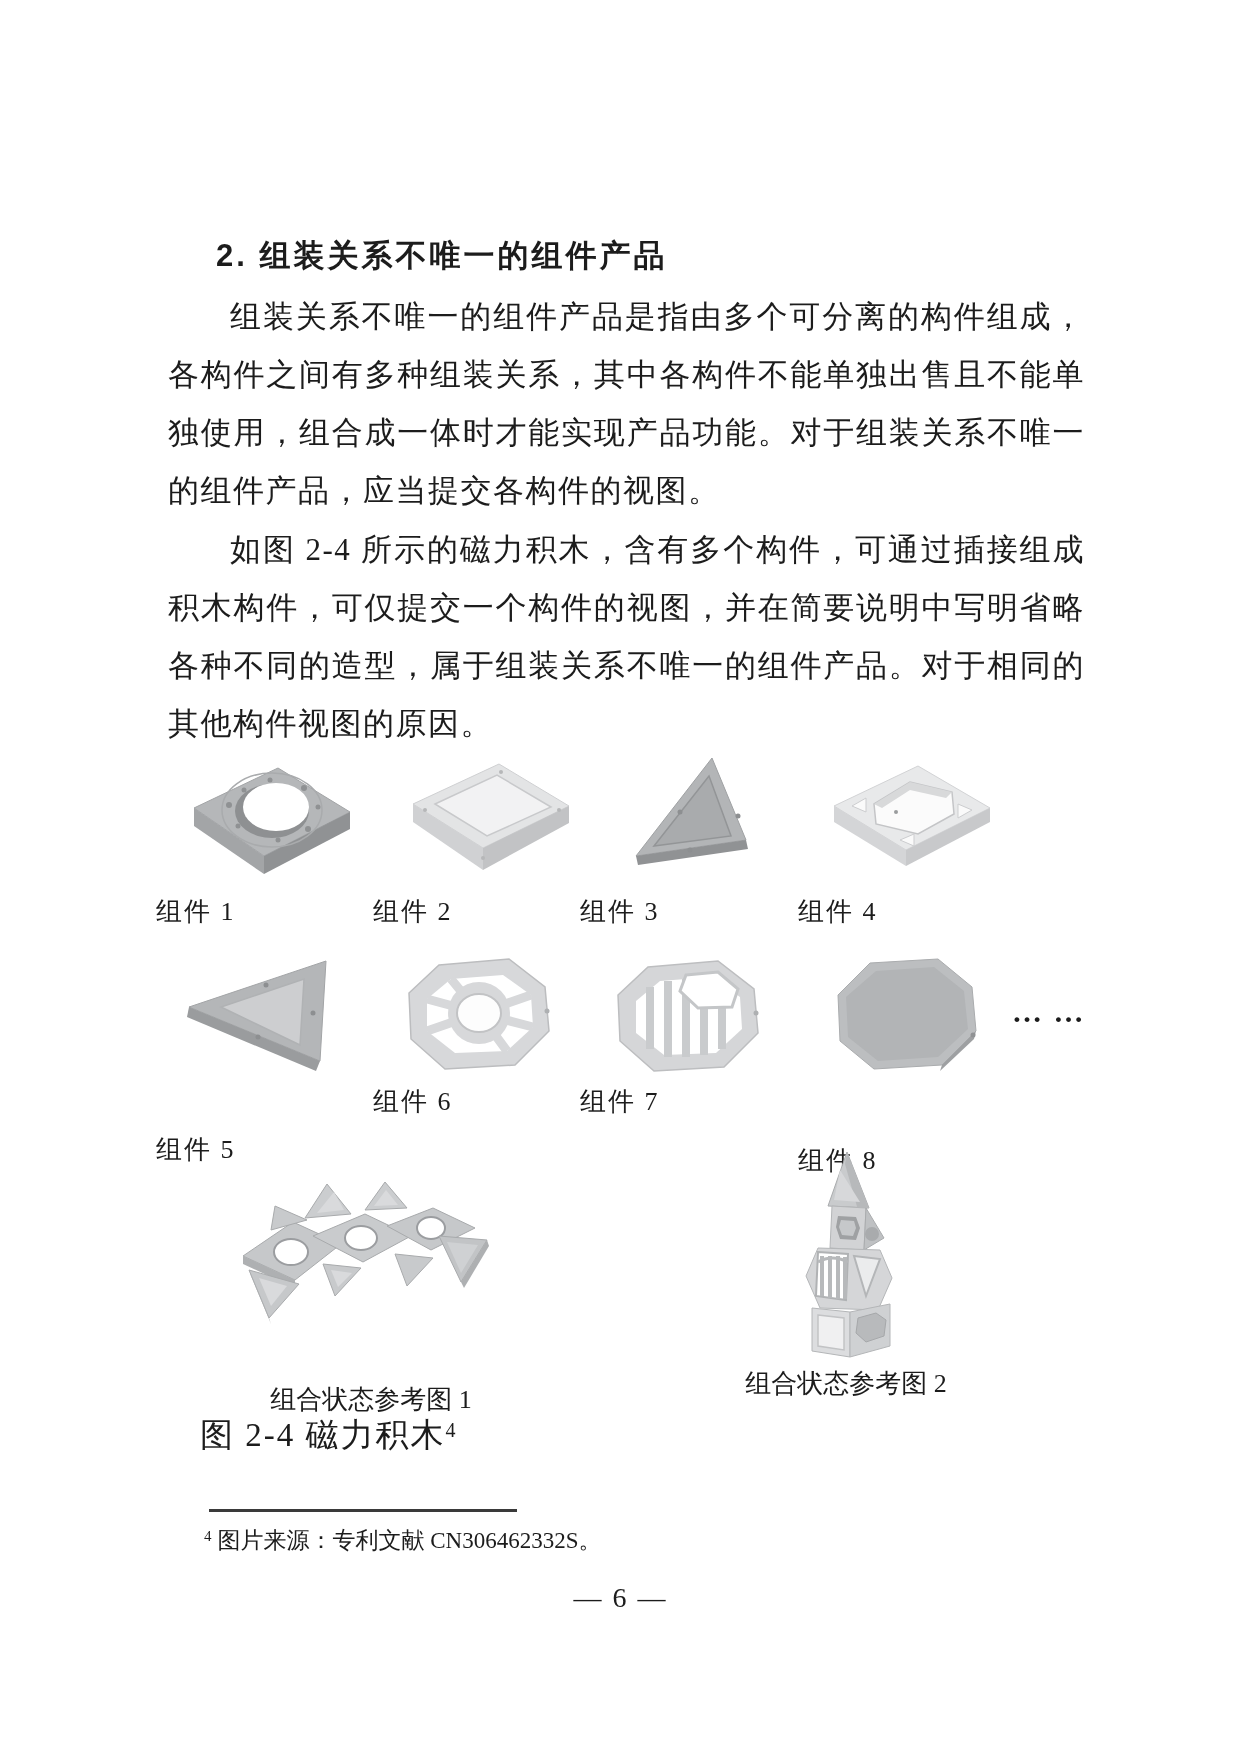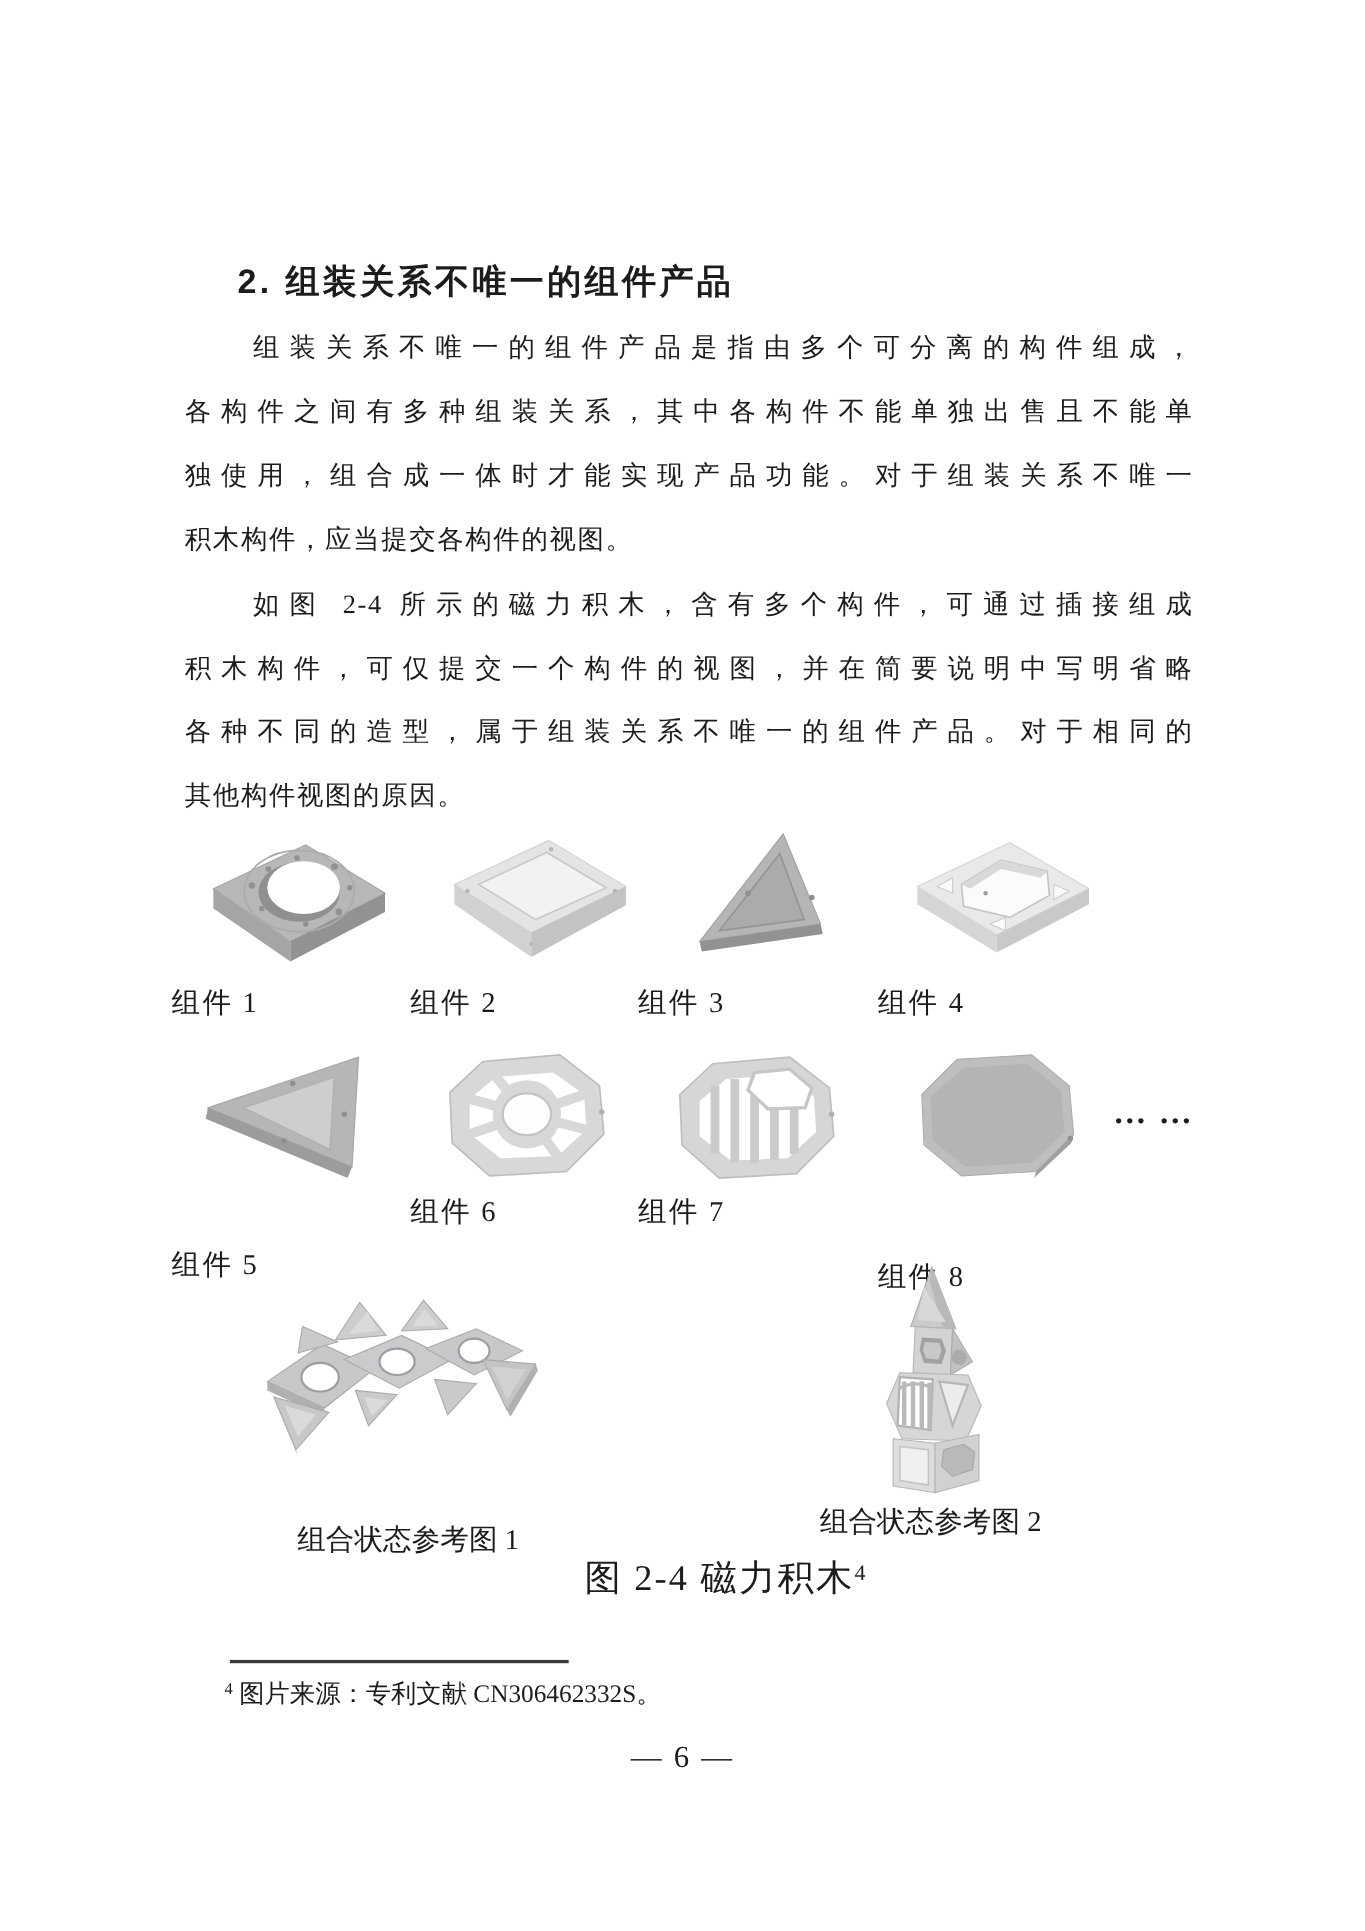--- a/index.html
+++ b/index.html
@@ -19,21 +19,21 @@
     font-weight:bold;
     font-size:31px; line-height:40px;
     letter-spacing:3px;
     white-space:nowrap;
   }
 
   .para { left:168px; width:917px; }
   .para1 { top:288px; }
   .para2 { top:521px; }
   .tline {
-    font-size:24px;
+    font-size:31px;
     line-height:58px;
     letter-spacing:1.5px;
     text-align:justify;
     white-space:nowrap;
   }
   .tline.fill { text-align:justify; text-align-last:justify; white-space:normal; }
   .tline.indent { text-indent:62px; }
 
   .cell-label {
     width:220px;
@@ -49,21 +49,21 @@
     white-space:nowrap;
   }
   .ellipsis {
     left:1012px; top:995px;
     font-size:30px; font-weight:bold;
     letter-spacing:2px;
     white-space:nowrap;
   }
   .caption {
     left:200px; top:1408px; width:920px;
-    text-align:center;
+    text-align:left;
     font-size:33px; line-height:44px;
     letter-spacing:2px;
   }
   .caption sup { font-size:20px; vertical-align:9px; }
 
   .footnote-rule {
     left:209px; top:1509px;
     width:308px; height:3px;
     background:#3a3a3a;
   }
@@ -84,21 +84,21 @@
 </style>
 </head>
 <body>
 
 <div class="abs heading">2. 组装关系不唯一的组件产品</div>
 
 <div class="abs para para1">
   <div class="tline fill indent">组装关系不唯一的组件产品是指由多个可分离的构件组成，</div>
   <div class="tline fill">各构件之间有多种组装关系，其中各构件不能单独出售且不能单</div>
   <div class="tline fill">独使用，组合成一体时才能实现产品功能。对于组装关系不唯一</div>
-  <div class="tline">积木构件，应当提交各构件的视图。</div>
+  <div class="tline">的组件产品，应当提交各构件的视图。</div>
 </div>
 
 <div class="abs para para2">
   <div class="tline fill indent">如图 2-4 所示的磁力积木，含有多个构件，可通过插接组成</div>
   <div class="tline fill">积木构件，可仅提交一个构件的视图，并在简要说明中写明省略</div>
   <div class="tline fill">各种不同的造型，属于组装关系不唯一的组件产品。对于相同的</div>
   <div class="tline">其他构件视图的原因。</div>
 </div>
 
 <div class="abs" style="left:166px; top:752px;">

